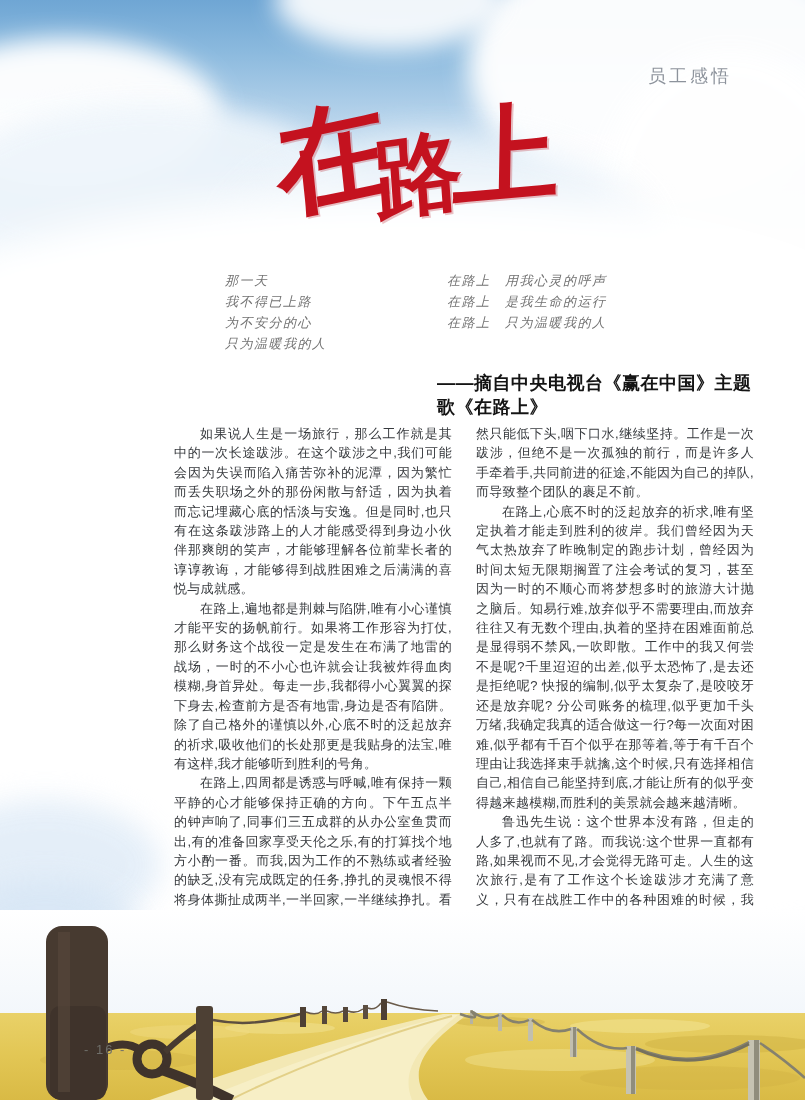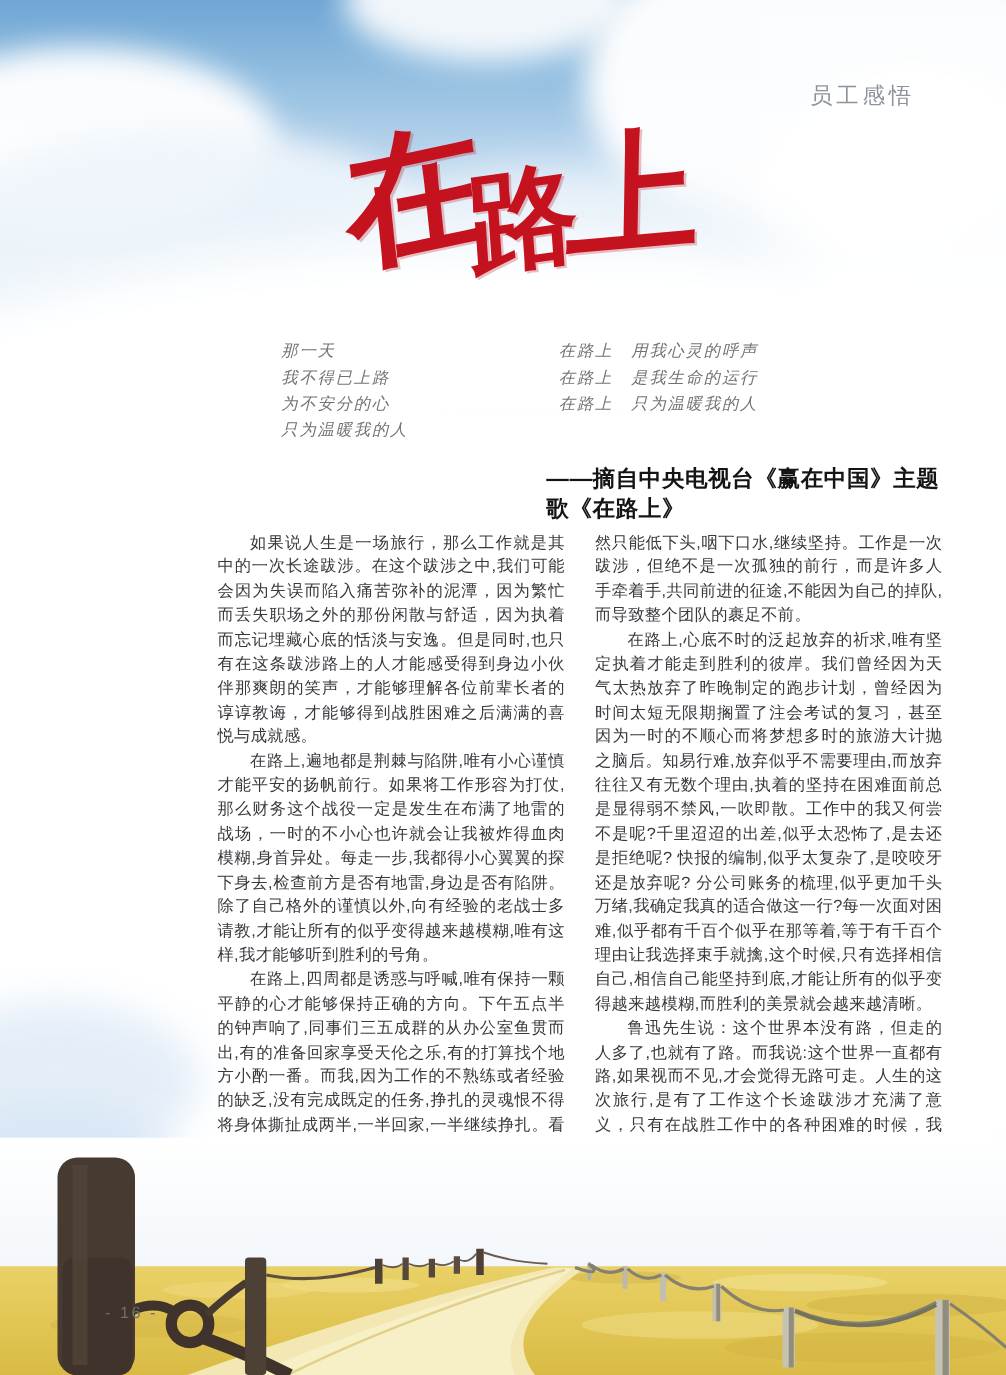--- a/index.html
+++ b/index.html
@@ -98,21 +98,21 @@
   </div>
   <div class="poem-right">
     <div class="poem-line">在路上　用我心灵的呼声</div>
     <div class="poem-line">在路上　是我生命的运行</div>
     <div class="poem-line">在路上　只为温暖我的人</div>
   </div>
   <div class="attribution">——摘自中央电视台《赢在中国》主题歌《在路上》</div>
 
   <div class="col col-left">
     <p>如果说人生是一场旅行，那么工作就是其中的一次长途跋涉。在这个跋涉之中,我们可能会因为失误而陷入痛苦弥补的泥潭，因为繁忙而丢失职场之外的那份闲散与舒适，因为执着而忘记埋藏心底的恬淡与安逸。但是同时,也只有在这条跋涉路上的人才能感受得到身边小伙伴那爽朗的笑声，才能够理解各位前辈长者的谆谆教诲，才能够得到战胜困难之后满满的喜悦与成就感。</p>
-    <p>在路上,遍地都是荆棘与陷阱,唯有小心谨慎才能平安的扬帆前行。如果将工作形容为打仗,那么财务这个战役一定是发生在布满了地雷的战场，一时的不小心也许就会让我被炸得血肉模糊,身首异处。每走一步,我都得小心翼翼的探下身去,检查前方是否有地雷,身边是否有陷阱。除了自己格外的谨慎以外,向有经验的老战士多请教,才能让所有的似乎变得越来越模糊,唯有这样,我才能够听到胜利的号角。</p>
+    <p>在路上,遍地都是荆棘与陷阱,唯有小心谨慎才能平安的扬帆前行。如果将工作形容为打仗,那么财务这个战役一定是发生在布满了地雷的战场，一时的不小心也许就会让我被炸得血肉模糊,身首异处。每走一步,我都得小心翼翼的探下身去,检查前方是否有地雷,身边是否有陷阱。除了自己格外的谨慎以外,心底不时的泛起放弃的祈求,吸收他们的长处那更是我贴身的法宝,唯有这样,我才能够听到胜利的号角。</p>
     <p>在路上,四周都是诱惑与呼喊,唯有保持一颗平静的心才能够保持正确的方向。下午五点半的钟声响了,同事们三五成群的从办公室鱼贯而出,有的准备回家享受天伦之乐,有的打算找个地方小酌一番。而我,因为工作的不熟练或者经验的缺乏,没有完成既定的任务,挣扎的灵魂恨不得将身体撕扯成两半,一半回家,一半继续挣扎。看着一份份熟悉而又陌生的账目表,心底虽然有无数个懒虫在呐喊,但我依然只能一遍又一遍的警告自己,属于自己的任务,一定得按时完成;不时的望着窗外璀璨的万家灯火,我依</p>
   </div>
   <div class="col col-right">
     <p class="noindent">然只能低下头,咽下口水,继续坚持。工作是一次跋涉，但绝不是一次孤独的前行，而是许多人手牵着手,共同前进的征途,不能因为自己的掉队,而导致整个团队的裹足不前。</p>
     <p>在路上,心底不时的泛起放弃的祈求,唯有坚定执着才能走到胜利的彼岸。我们曾经因为天气太热放弃了昨晚制定的跑步计划，曾经因为时间太短无限期搁置了注会考试的复习，甚至因为一时的不顺心而将梦想多时的旅游大计抛之脑后。知易行难,放弃似乎不需要理由,而放弃往往又有无数个理由,执着的坚持在困难面前总是显得弱不禁风,一吹即散。工作中的我又何尝不是呢?千里迢迢的出差,似乎太恐怖了,是去还是拒绝呢? 快报的编制,似乎太复杂了,是咬咬牙还是放弃呢? 分公司账务的梳理,似乎更加千头万绪,我确定我真的适合做这一行?每一次面对困难,似乎都有千百个似乎在那等着,等于有千百个理由让我选择束手就擒,这个时候,只有选择相信自己,相信自己能坚持到底,才能让所有的似乎变得越来越模糊,而胜利的美景就会越来越清晰。</p>
     <p>鲁迅先生说：这个世界本没有路，但走的人多了,也就有了路。而我说:这个世界一直都有路,如果视而不见,才会觉得无路可走。人生的这次旅行,是有了工作这个长途跋涉才充满了意义，只有在战胜工作中的各种困难的时候，我们才能真正的领略到其中的价值。没有了这次跋涉,人就仿佛一个迷路了的羔羊,再也看不到斑斓多彩的秀丽风光。</p>
     <div class="signature">财务部  张潇元</div>
   </div>
 
   <div class="bottom-scene">

